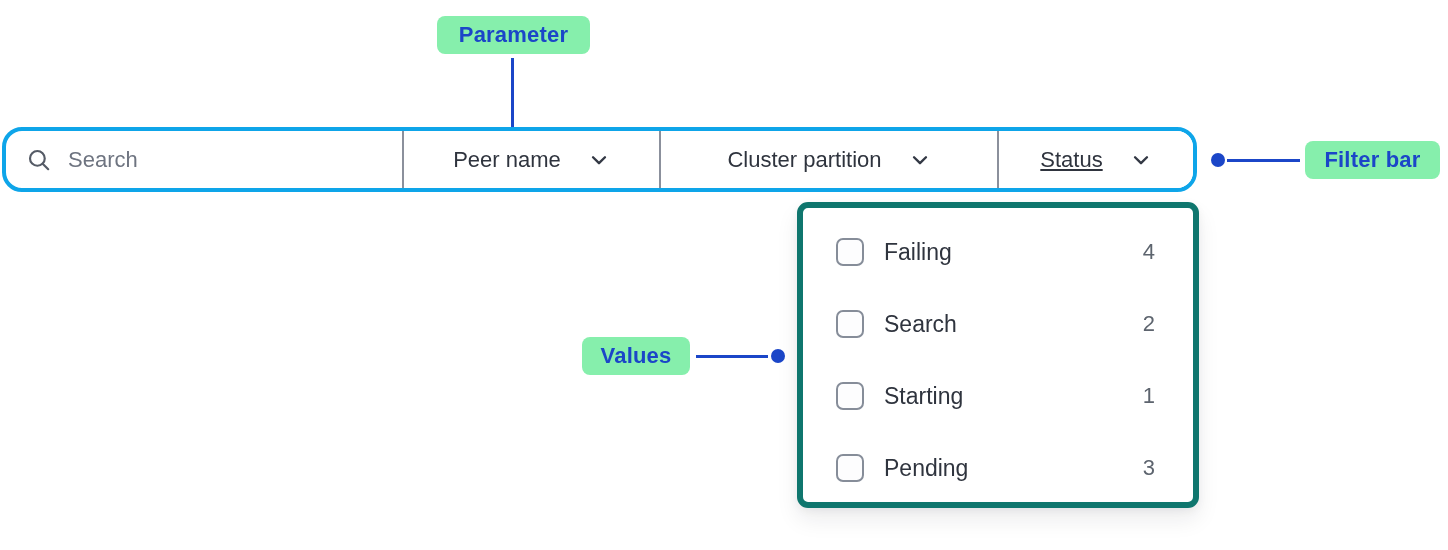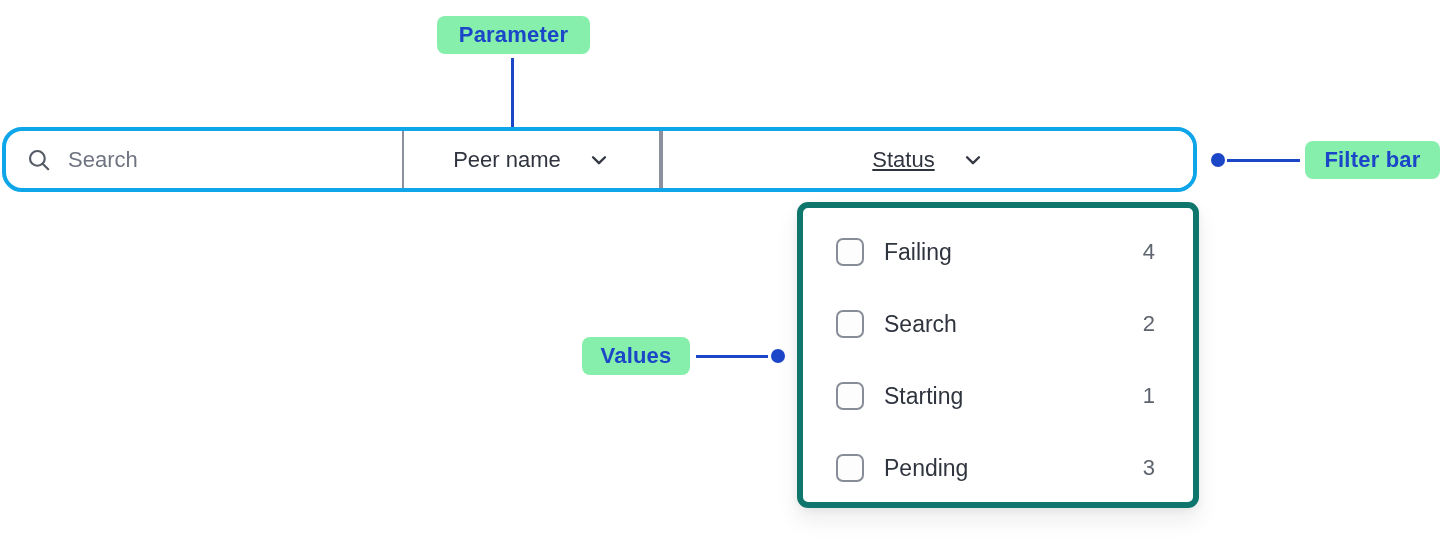--- a/index.html
+++ b/index.html
@@ -169,20 +169,28 @@
       <span>Peer name</span>
       <span class="chevron">
         <svg width="22" height="22" viewBox="0 0 24 24" fill="none" stroke="#343945" stroke-width="2.6" stroke-linecap="round" stroke-linejoin="round">
             <path d="M5.5 9l6.5 6.5L18.5 9"></path>
           </svg>
       </span>
     </button>
 
     <div class="bar-divider"></div>
 
+    <button class="dropdown-btn cluster">
+      <span>Cluster partition</span>
+      <span class="chevron">
+        <svg width="22" height="22" viewBox="0 0 24 24" fill="none" stroke="#343945" stroke-width="2.6" stroke-linecap="round" stroke-linejoin="round">
+            <path d="M5.5 9l6.5 6.5L18.5 9"></path>
+          </svg>
+      </span>
+    </button>
 
     <div class="bar-divider"></div>
 
     <button class="dropdown-btn status">
       <span>Status</span>
       <span class="chevron">
         <svg width="22" height="22" viewBox="0 0 24 24" fill="none" stroke="#343945" stroke-width="2.6" stroke-linecap="round" stroke-linejoin="round">
             <path d="M5.5 9l6.5 6.5L18.5 9"></path>
           </svg>
       </span>

